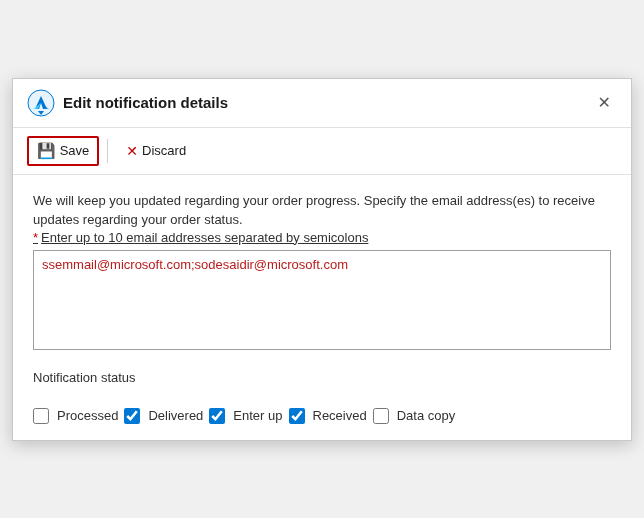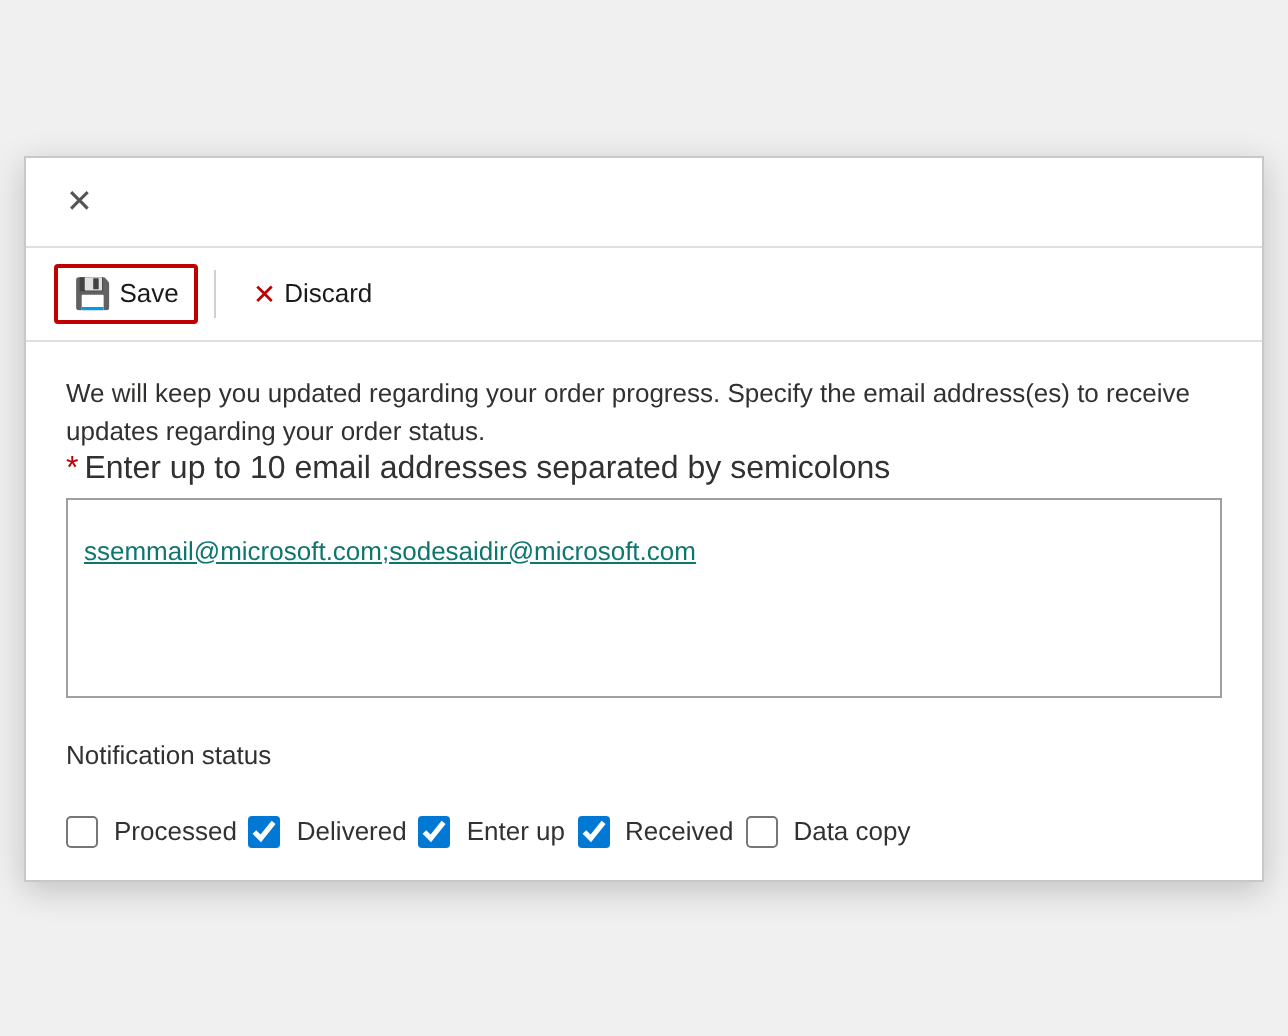--- a/index.html
+++ b/index.html
@@ -99,41 +99,41 @@
       padding: 16px 20px;
     }
 
     .description-text {
       font-size: 13px;
       color: #323130;
       line-height: 1.5;
     }
 
     .field-label {
-      font-size: 16px;
+      font-size: 13px;
       color: #323130;
       margin-bottom: 5px;
+      text-decoration: underline;
     }
 
     .required-star {
       color: #c00000;
       margin-right: 3px;
     }
 
     .email-textarea {
       width: 100%;
       height: 100px;
       border: 1px solid #a19f9d;
-      padding: 18px 8px;
-      font-size: 13px;
-      color: #0f766e;
+      padding: 6px 8px;
+      font-size: 13px;
+      color: #b91c1c;
       resize: none;
       outline: none;
       font-family: inherit;
-      text-decoration: underline;
     }
 
     .section-title {
       font-size: 13px;
       color: #323130;
       margin-top: 16px;
       margin-bottom: 23px;
     }
 
     .checkbox-list {
@@ -163,20 +163,32 @@
       background: #d0d0d0;
       margin: 0 4px;
     }
   </style>
 </head>
 <body>
 
 <div class="dialog">
 
   <div class="dialog-header">
+    <div class="dialog-header-left">
+
+      <svg class="header-icon" viewBox="0 0 28 28" xmlns="http://www.w3.org/2000/svg">
+        <circle cx="14" cy="14" r="13" fill="#e8f4fd" stroke="#0078d4" stroke-width="1"></circle>
+        <path d="M8 20 L14 7 L20 20 L16 20 L14 14 L12 20 Z" fill="#0078d4"></path>
+        <path d="M6 20 L11 20 L14 14 Z" fill="#50e6ff" opacity="0.7"></path>
+        <path d="M22 20 L17 20 L14 14 Z" fill="#0078d4" opacity="0.6"></path>
+
+        <path d="M11 22 L14 26 L17 22 Z" fill="#0078d4"></path>
+      </svg>
+      <span class="dialog-title">Edit notification details</span>
+    </div>
     <button class="close-btn">✕</button>
   </div>
 
   <div class="toolbar">
     <button class="toolbar-btn save-btn">
       <span class="btn-icon">💾</span>
       <span>Save</span>
     </button>
     <div class="divider"></div>
     <button class="toolbar-btn discard-btn">

